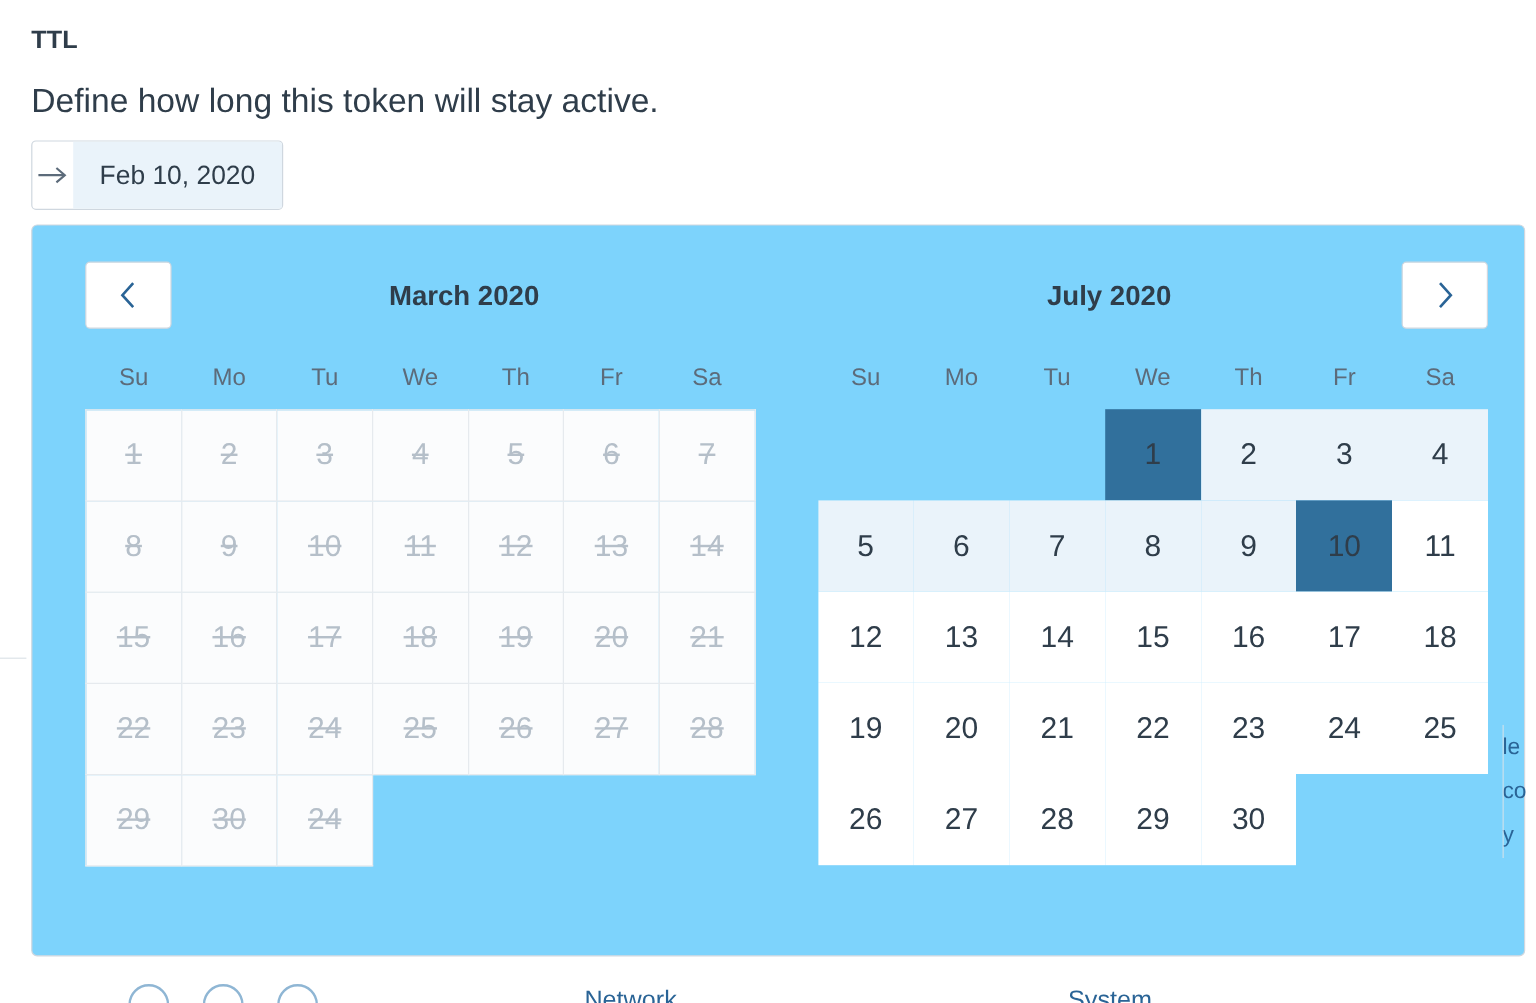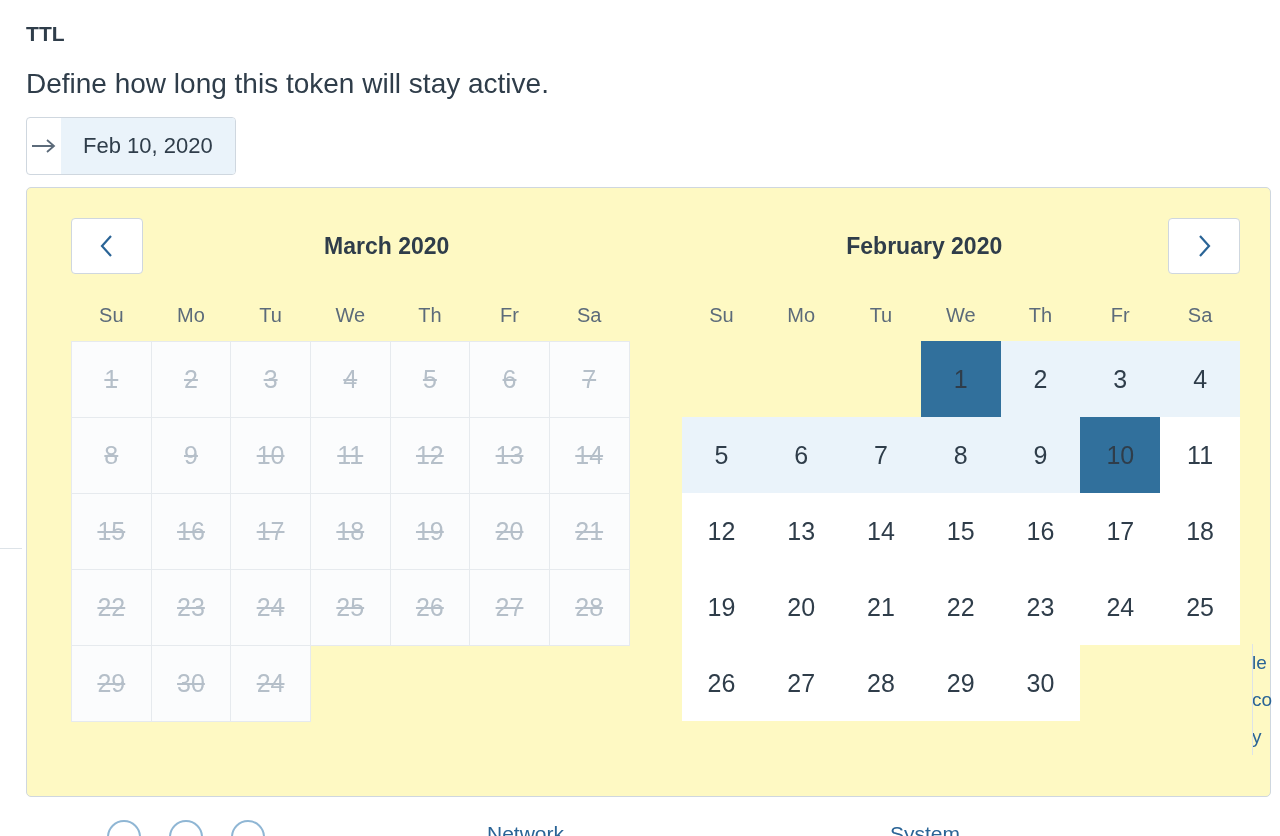--- a/index.html
+++ b/index.html
@@ -71,21 +71,21 @@
   .range-arrow svg { display: block; }
 
   
   .calendar-popup {
     position: relative;
     margin-top: 12px;
     width: 1245px;
     height: 610px;
     border: 1px solid #cfd7df;
     border-radius: 5px;
-    background: #fef9c3;
+    background: #7dd3fc;
     padding: 28px 30px 20px 44px;
   }
 
   .cal-header-row {
     display: flex;
     align-items: center;
     height: 60px;
     margin-bottom: 22px;
   }
 
@@ -170,21 +170,21 @@
     position: absolute;
     left: 0;
     top: 548px;
     width: 22px;
     height: 1px;
     background: #dde3e8;
   }
   .bg-right-card {
     position: absolute;
     right: 0;
-    top: 644px;
+    top: 604px;
     width: 28px;
     font-size: 19px;
     color: #2a6496;
     line-height: 37px;
     overflow: hidden;
     white-space: nowrap;
     margin-left: 16px;
   }
   .bg-right-card .card-edge {
     position: absolute;
@@ -240,21 +240,21 @@
 
     <div class="cal-header-row">
       <button class="nav-btn">
         <span>
           <svg width="20" height="26" viewBox="0 0 20 26" aria-hidden="true">
             <path d="M14 3 L5 13 L14 23" stroke="#2a6496" stroke-width="2.2" fill="none"></path>
           </svg>
         </span>
       </button>
       <div class="month-title left">March 2020</div>
-      <div class="month-title right">February 2020</div>
+      <div class="month-title right">July 2020</div>
       <button class="nav-btn">
         <span>
           <svg width="20" height="26" viewBox="0 0 20 26" aria-hidden="true">
             <path d="M6 3 L15 13 L6 23" stroke="#2a6496" stroke-width="2.2" fill="none"></path>
           </svg>
         </span>
       </button>
     </div>
 
     <div class="months">

